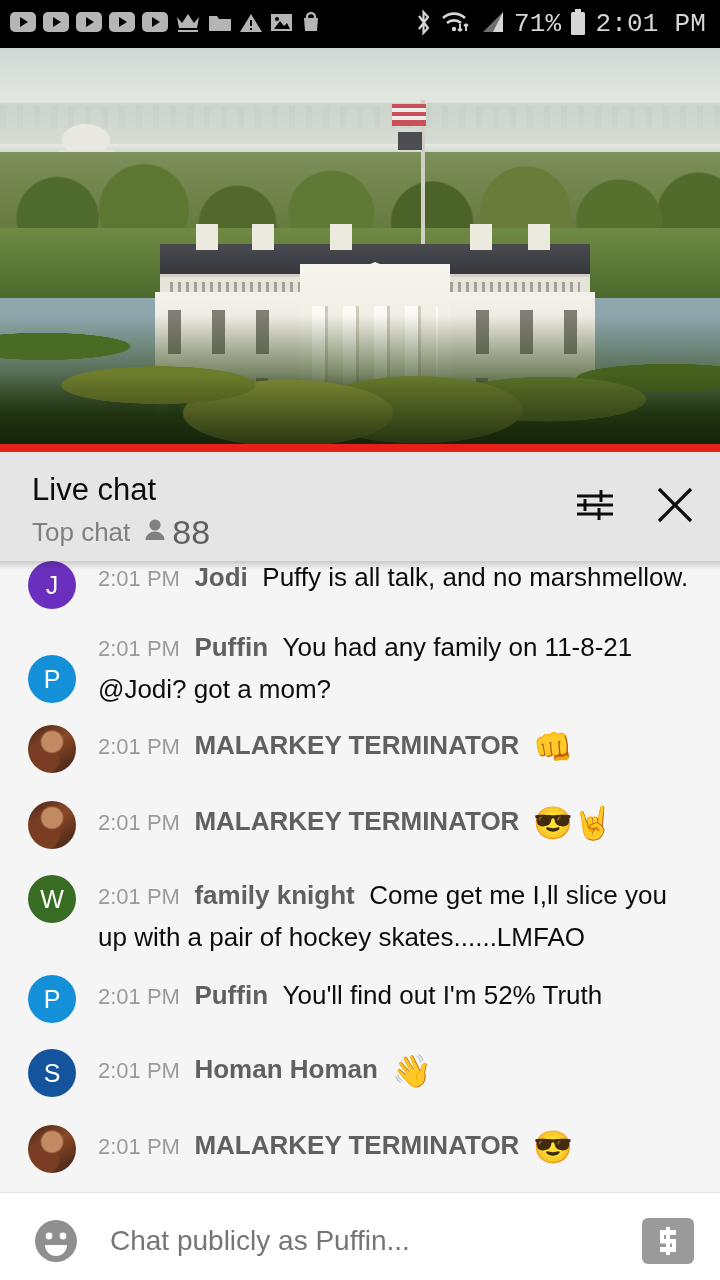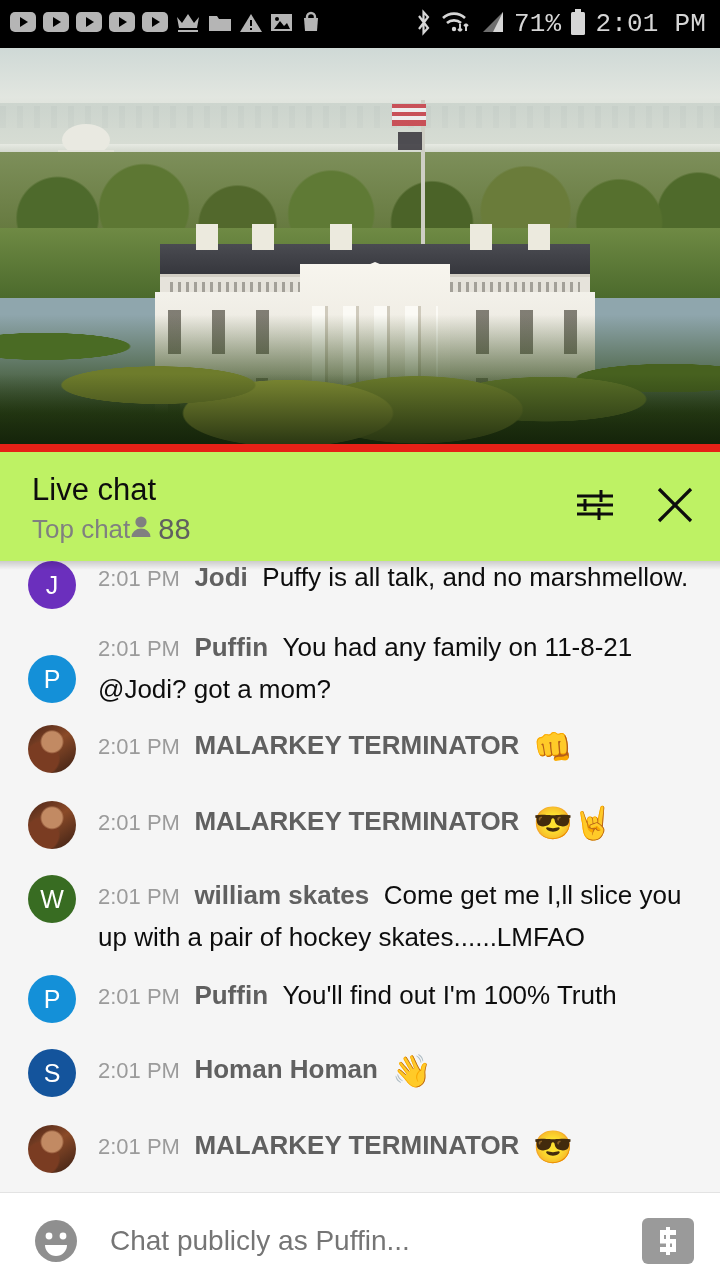--- a/index.html
+++ b/index.html
@@ -152,30 +152,30 @@
     position:absolute; left:0; bottom:8px; width:720px; height:70px;
     background:linear-gradient(rgba(20,35,10,0), rgba(15,28,8,.75));
   }
   .vid-progress{
     position:absolute; left:0; bottom:0; width:720px; height:8px;
     background:#e62117;
   }
 
   
   .chat-header{
-    position:relative; width:720px; height:109px; background:#bef264;
+    position:relative; width:720px; height:109px; background:#e5e5e5;
     padding:22px 22px 0 32px;
     display:flex; align-items:flex-start; justify-content:space-between;
   }
   .ch-titles{ display:flex; flex-direction:column; gap:6px; }
   .ch-title{ font-size:31px; color:#0d0d0d; line-height:1.05; }
-  .ch-sub{ display:flex; align-items:center; }
+  .ch-sub{ display:flex; align-items:center; gap:14px; }
   .ch-subtext{ font-size:26px; color:#808080; }
   .ch-viewers{ display:flex; align-items:center; gap:6px; }
-  .ch-count{ font-size:29px; color:#606060; }
+  .ch-count{ font-size:34px; color:#606060; }
   .ch-actions{ display:flex; align-items:center; gap:34px; padding-top:8px; }
   .ch-btn{ width:46px; height:46px; display:flex; align-items:center; justify-content:center; }
 
   
   .chat-list{
     position:relative; width:720px; height:632px;
     background:#f5f5f5; overflow:hidden;
     border-bottom:1px solid #e3e3e3;
   }
   .chat-shadow{
@@ -433,30 +433,30 @@
     <div class="msg-body">
       <span class="time">2:01 PM</span>&nbsp;&nbsp;<span class="author">MALARKEY TERMINATOR</span>&nbsp;&nbsp;<span class="emoji">😎🤘</span>
     </div>
   </div>
 
   <div class="msg" style="margin-top:26px;">
     <div class="avatar" style="background:#386c22;">
       <span>W</span>
     </div>
     <div class="msg-body">
-      <span class="time">2:01 PM</span>&nbsp;&nbsp;<span class="author">william skates</span>&nbsp;&nbsp;<span>Come get me I,ll slice you up with a pair of hockey skates......LMFAO</span>
+      <span class="time">2:01 PM</span>&nbsp;&nbsp;<span class="author">family knight</span>&nbsp;&nbsp;<span>Come get me I,ll slice you up with a pair of hockey skates......LMFAO</span>
     </div>
   </div>
 
   <div class="msg" style="margin-top:18px;">
     <div class="avatar" style="background:#1490d8;">
       <span>P</span>
     </div>
     <div class="msg-body">
-      <span class="time">2:01 PM</span>&nbsp;&nbsp;<span class="author">Puffin</span>&nbsp;&nbsp;<span>You'll find out I'm 100% Truth</span>
+      <span class="time">2:01 PM</span>&nbsp;&nbsp;<span class="author">Puffin</span>&nbsp;&nbsp;<span>You'll find out I'm 52% Truth</span>
     </div>
   </div>
 
   <div class="msg" style="margin-top:26px;">
     <div class="avatar" style="background:#14549c;">
       <span>S</span>
     </div>
     <div class="msg-body">
       <span class="time">2:01 PM</span>&nbsp;&nbsp;<span class="author">Homan Homan</span>&nbsp;&nbsp;<span class="emoji">👋</span>
     </div>

